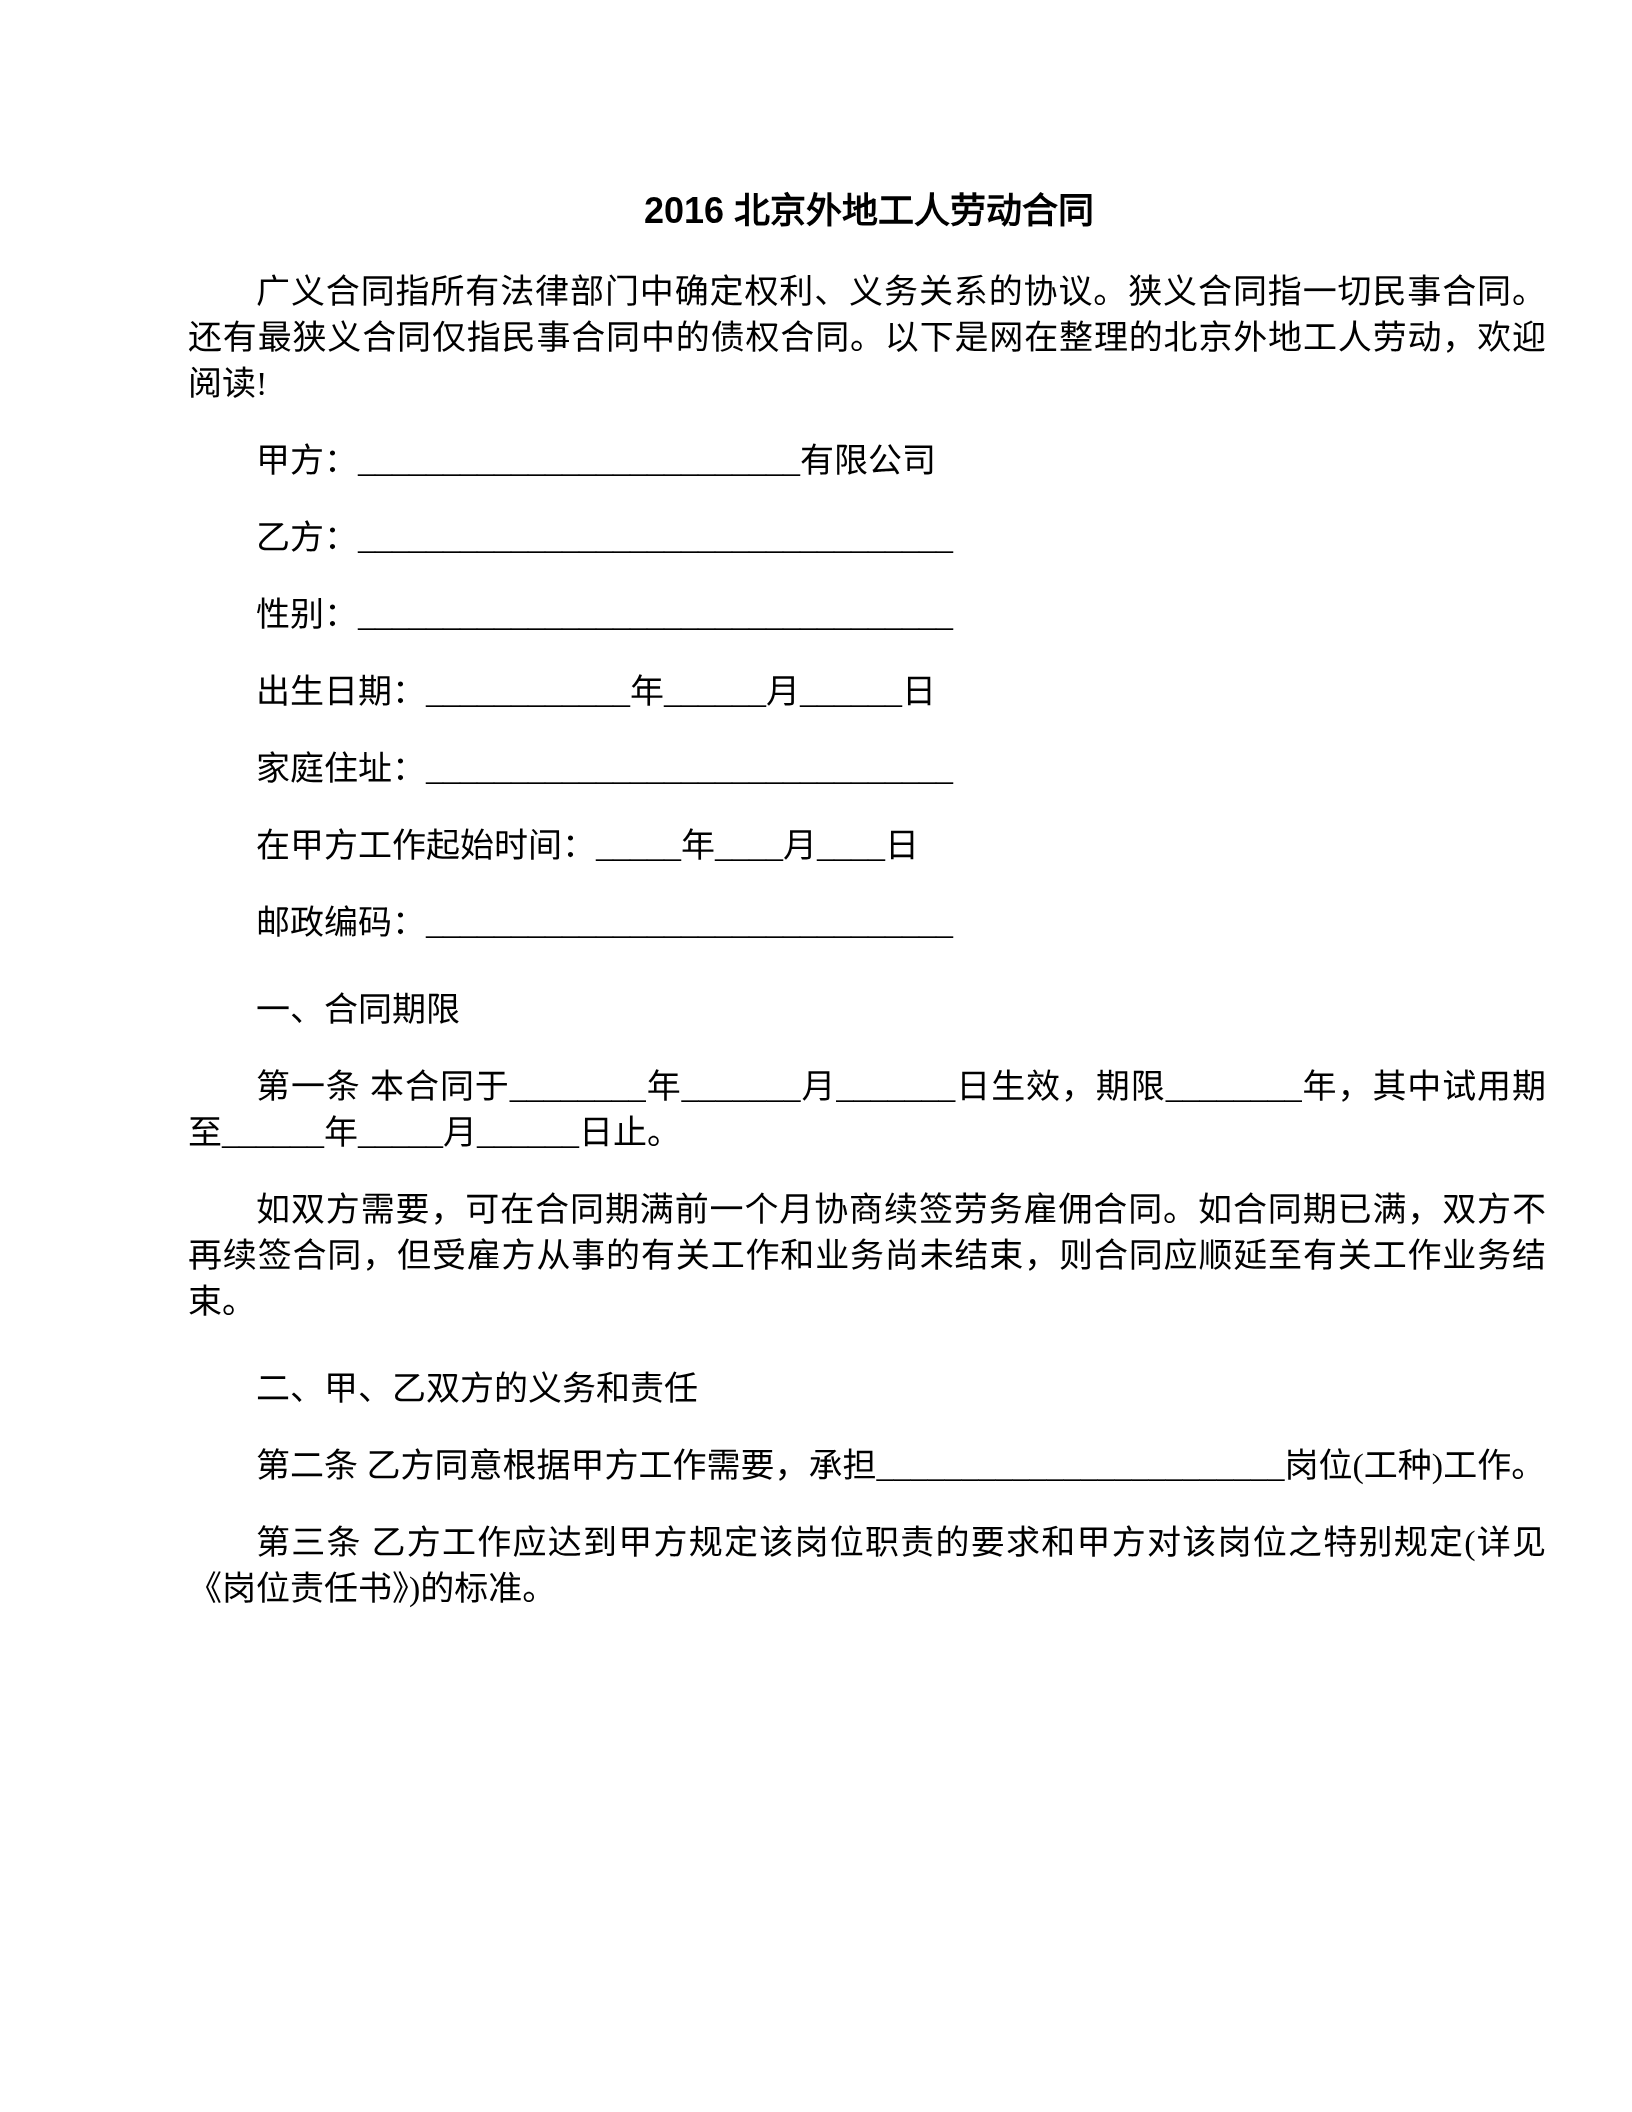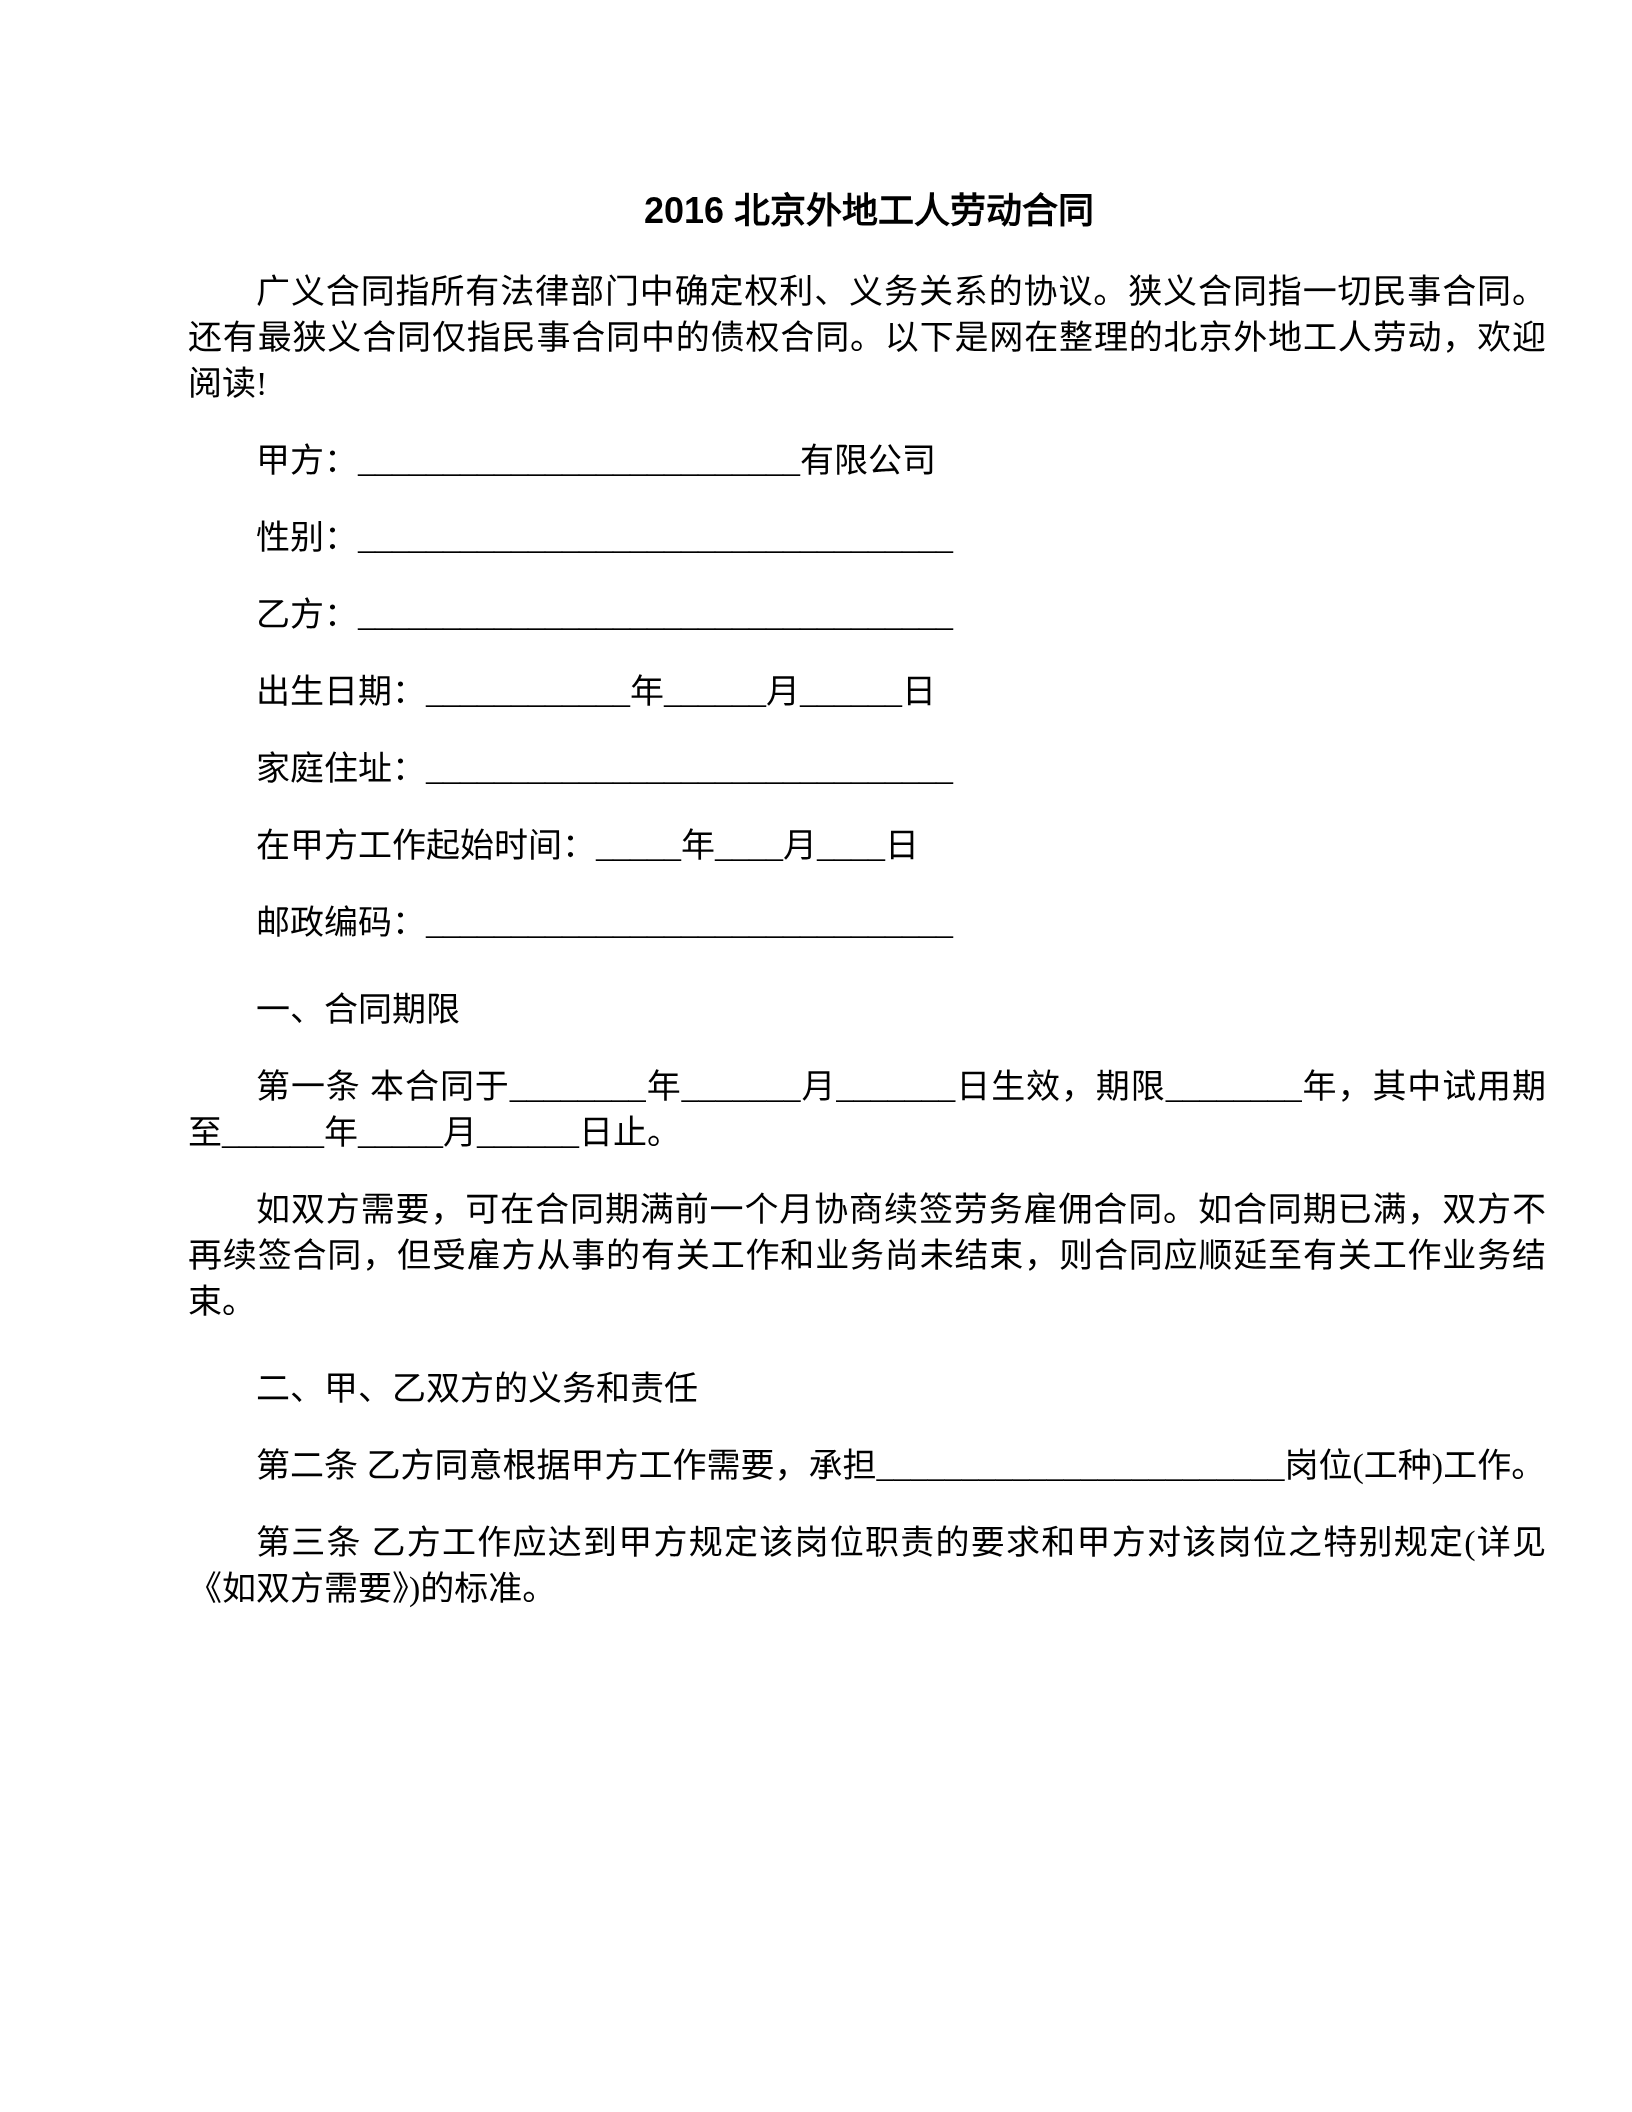--- a/index.html
+++ b/index.html
@@ -52,23 +52,23 @@
 
 <div class="page">
 
   <h1 class="doc-title">2016 北京外地工人劳动合同</h1>
 
   <p class="para">广义合同指所有法律部门中确定权利、义务关系的协议。狭义合同指一切民事合同。还有最狭义合同仅指民事合同中的债权合同。以下是网在整理的北京外地工人劳动，欢迎阅读!</p>
 
 
   <p class="field-line">甲方：__________________________有限公司</p>
 
+  <p class="field-line">乙方：___________________________________</p>
+
   <p class="field-line">性别：___________________________________</p>
-
-  <p class="field-line">乙方：___________________________________</p>
 
 
   <p class="field-line">出生日期：____________年______月______日</p>
 
   <p class="field-line">家庭住址：_______________________________</p>
 
   <p class="field-line">在甲方工作起始时间：_____年____月____日</p>
 
   <p class="field-line">邮政编码：_______________________________</p>
 
@@ -76,15 +76,15 @@
   <p class="section-heading">一、合同期限</p>
 
   <p class="para">第一条 本合同于________年_______月_______日生效，期限________年，其中试用期至______年_____月______日止。</p>
 
   <p class="para">如双方需要，可在合同期满前一个月协商续签劳务雇佣合同。如合同期已满，双方不再续签合同，但受雇方从事的有关工作和业务尚未结束，则合同应顺延至有关工作业务结束。</p>
 
   <p class="section-heading">二、甲、乙双方的义务和责任</p>
 
   <p class="para">第二条 乙方同意根据甲方工作需要，承担________________________岗位(工种)工作。</p>
 
-  <p class="para">第三条 乙方工作应达到甲方规定该岗位职责的要求和甲方对该岗位之特别规定(详见《如双方需要》)的标准。</p>
+  <p class="para">第三条 乙方工作应达到甲方规定该岗位职责的要求和甲方对该岗位之特别规定(详见《岗位责任书》)的标准。</p>
 
 </div>
 
 </body></html>

